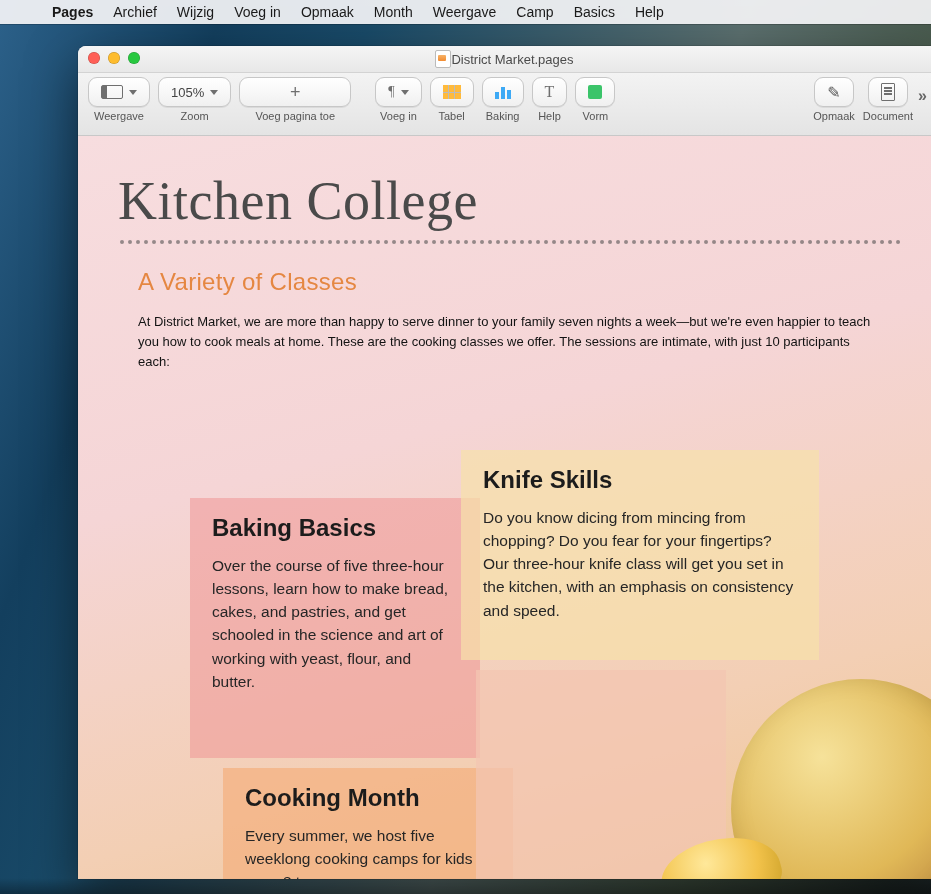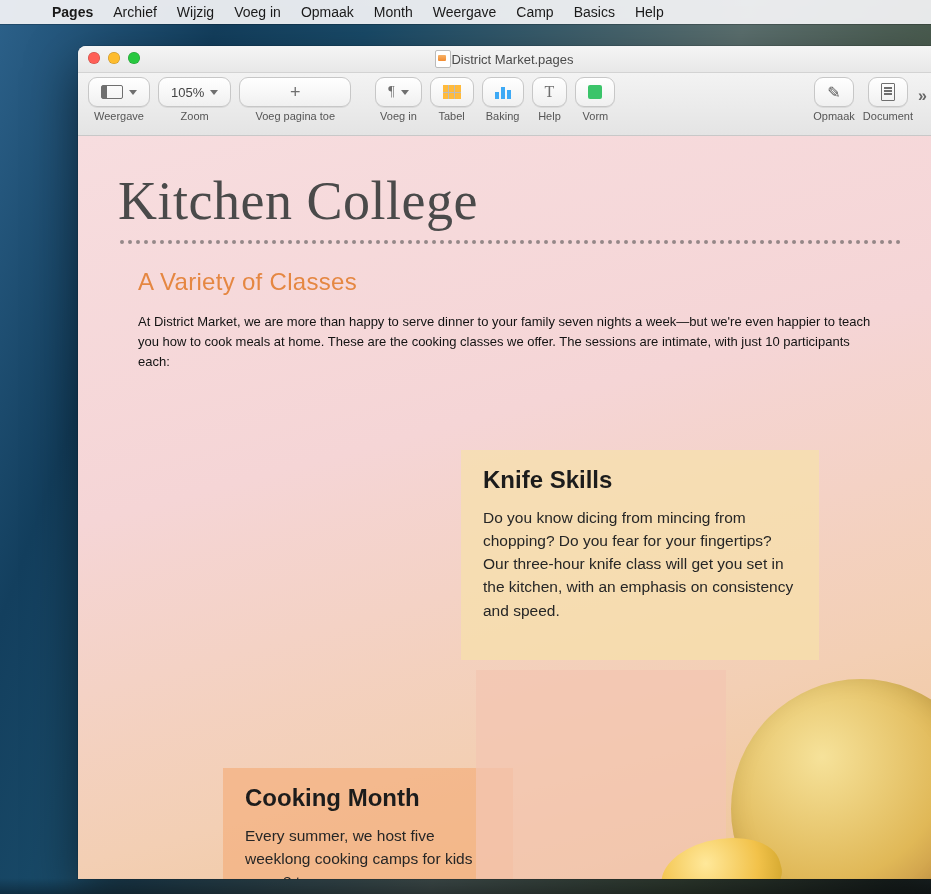--- a/index.html
+++ b/index.html
@@ -362,20 +362,24 @@
 
   <div class="doc-view">
     <div class="page">
 
       <div class="doc-title">Kitchen College</div>
       <hr class="dotline">
       <div class="subtitle">A Variety of Classes</div>
       <div class="intro">At District Market, we are more than happy to serve dinner to your family seven nights a week—but we're even happier to teach you how to cook meals at home. These are the cooking classes we offer. The sessions are intimate, with just 10 participants each:</div>
 
       <div class="cards">
+        <div class="card baking">
+          <h3>Baking Basics</h3>
+          <p>Over the course of five three-hour lessons, learn how to make bread, cakes, and pastries, and get schooled in the science and art of working with yeast, flour, and butter.</p>
+        </div>
         <div class="card knife">
           <h3>Knife Skills</h3>
           <p>Do you know dicing from mincing from chopping? Do you fear for your fingertips? Our three-hour knife class will get you set in the kitchen, with an emphasis on consistency and speed.</p>
         </div>
         <div class="card camp">
           <h3>Cooking Month</h3>
           <p>Every summer, we host five weeklong cooking camps for kids ages 8 to</p>
         </div>
         <div class="card dish">
         </div>

